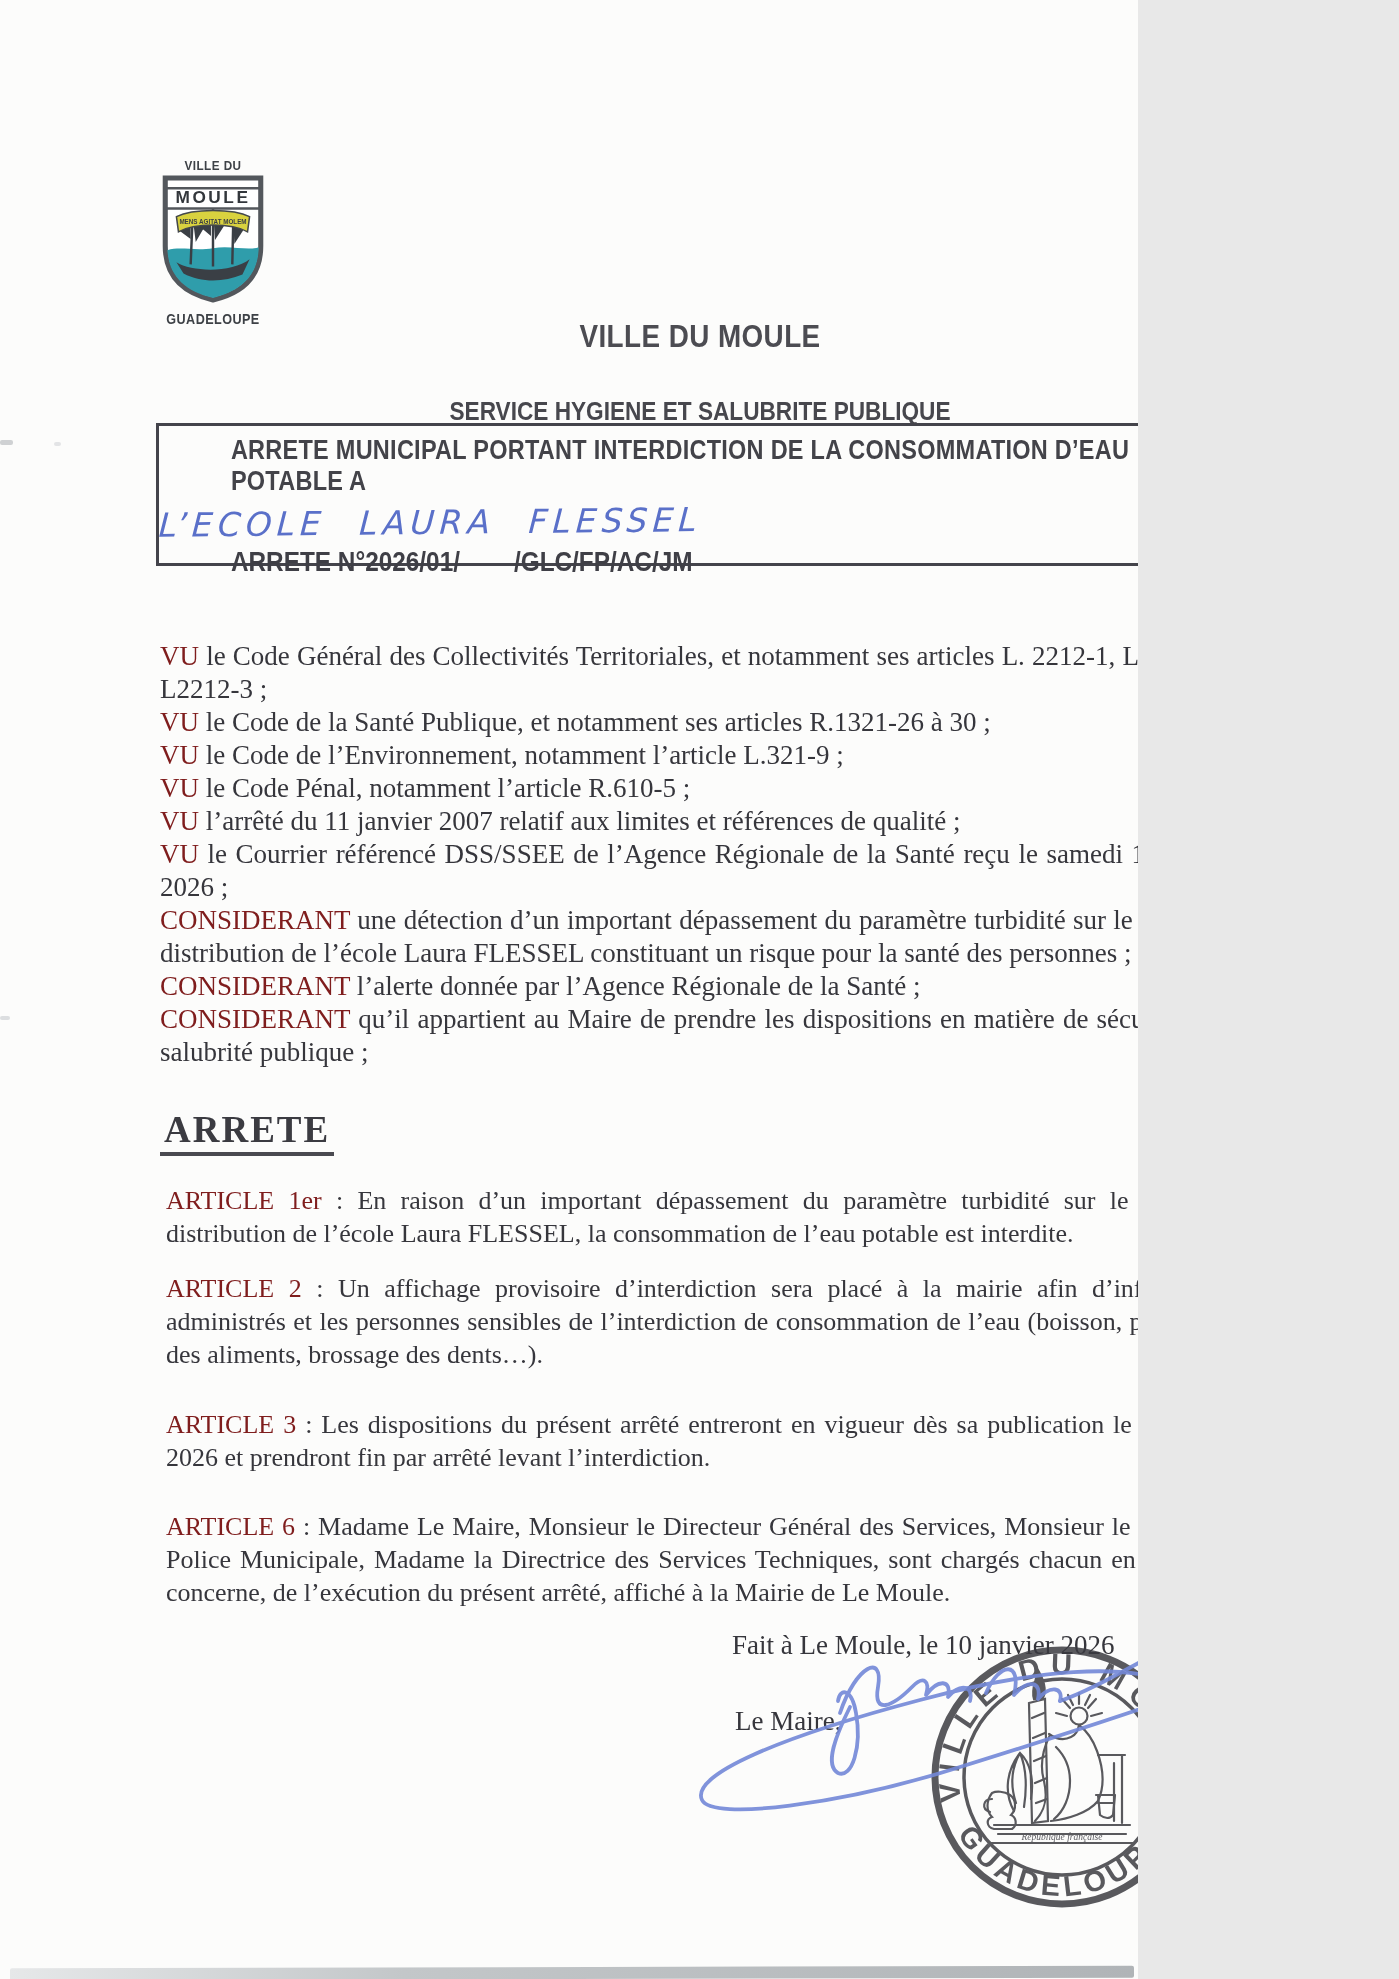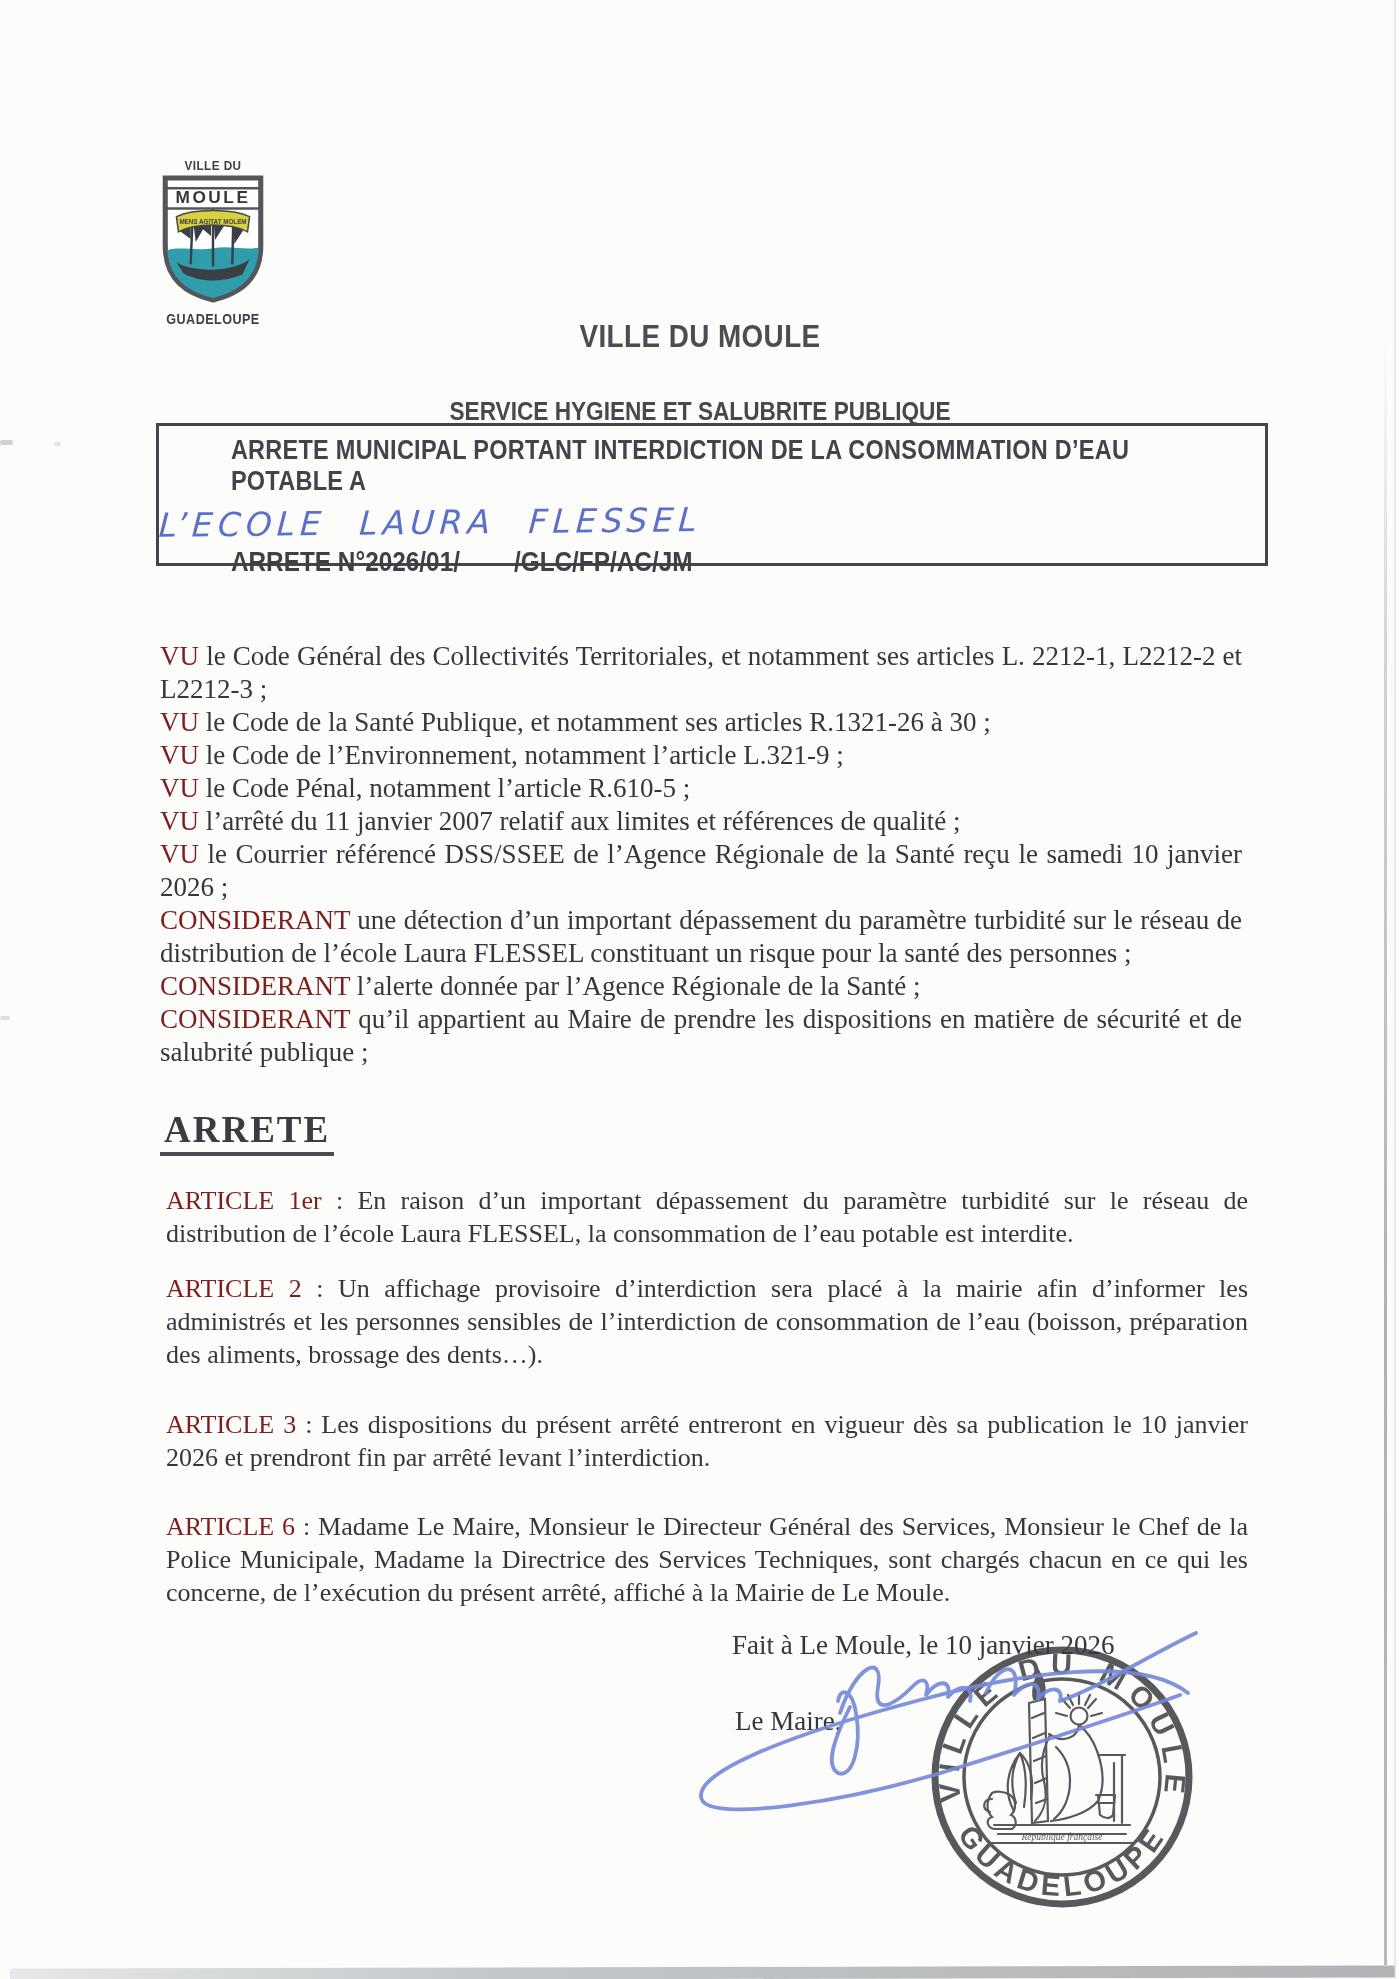--- a/index.html
+++ b/index.html
@@ -1,17 +1,17 @@
 <!DOCTYPE html>
 <html><head>
 <meta charset="utf-8">
 <style>
   html,body{margin:0;padding:0;background:#e8e8e8;}
   .page{
-    position:relative;width:1399px;height:1979px;background:#fcfcfb;
+    position:relative;width:1138px;height:1979px;background:#fcfcfb;
     overflow:hidden;font-family:"Liberation Serif","DejaVu Serif",serif;color:#36363c;
   }
   
   .logo-block{position:absolute;left:150px;top:158px;width:126px;}
   .logo-top{width:126px;text-align:center;font-family:"Liberation Sans",sans-serif;
     font-weight:bold;font-size:13px;color:#3d4146;letter-spacing:.5px;transform:scaleX(.9);}
   .logo-bottom{width:126px;text-align:center;font-family:"Liberation Sans",sans-serif;
     font-weight:bold;font-size:14px;color:#3d4146;letter-spacing:.5px;margin-top:4px;transform:scaleX(.9);}
   .shield-wrap{margin:2px 0 0 11px;}
   

